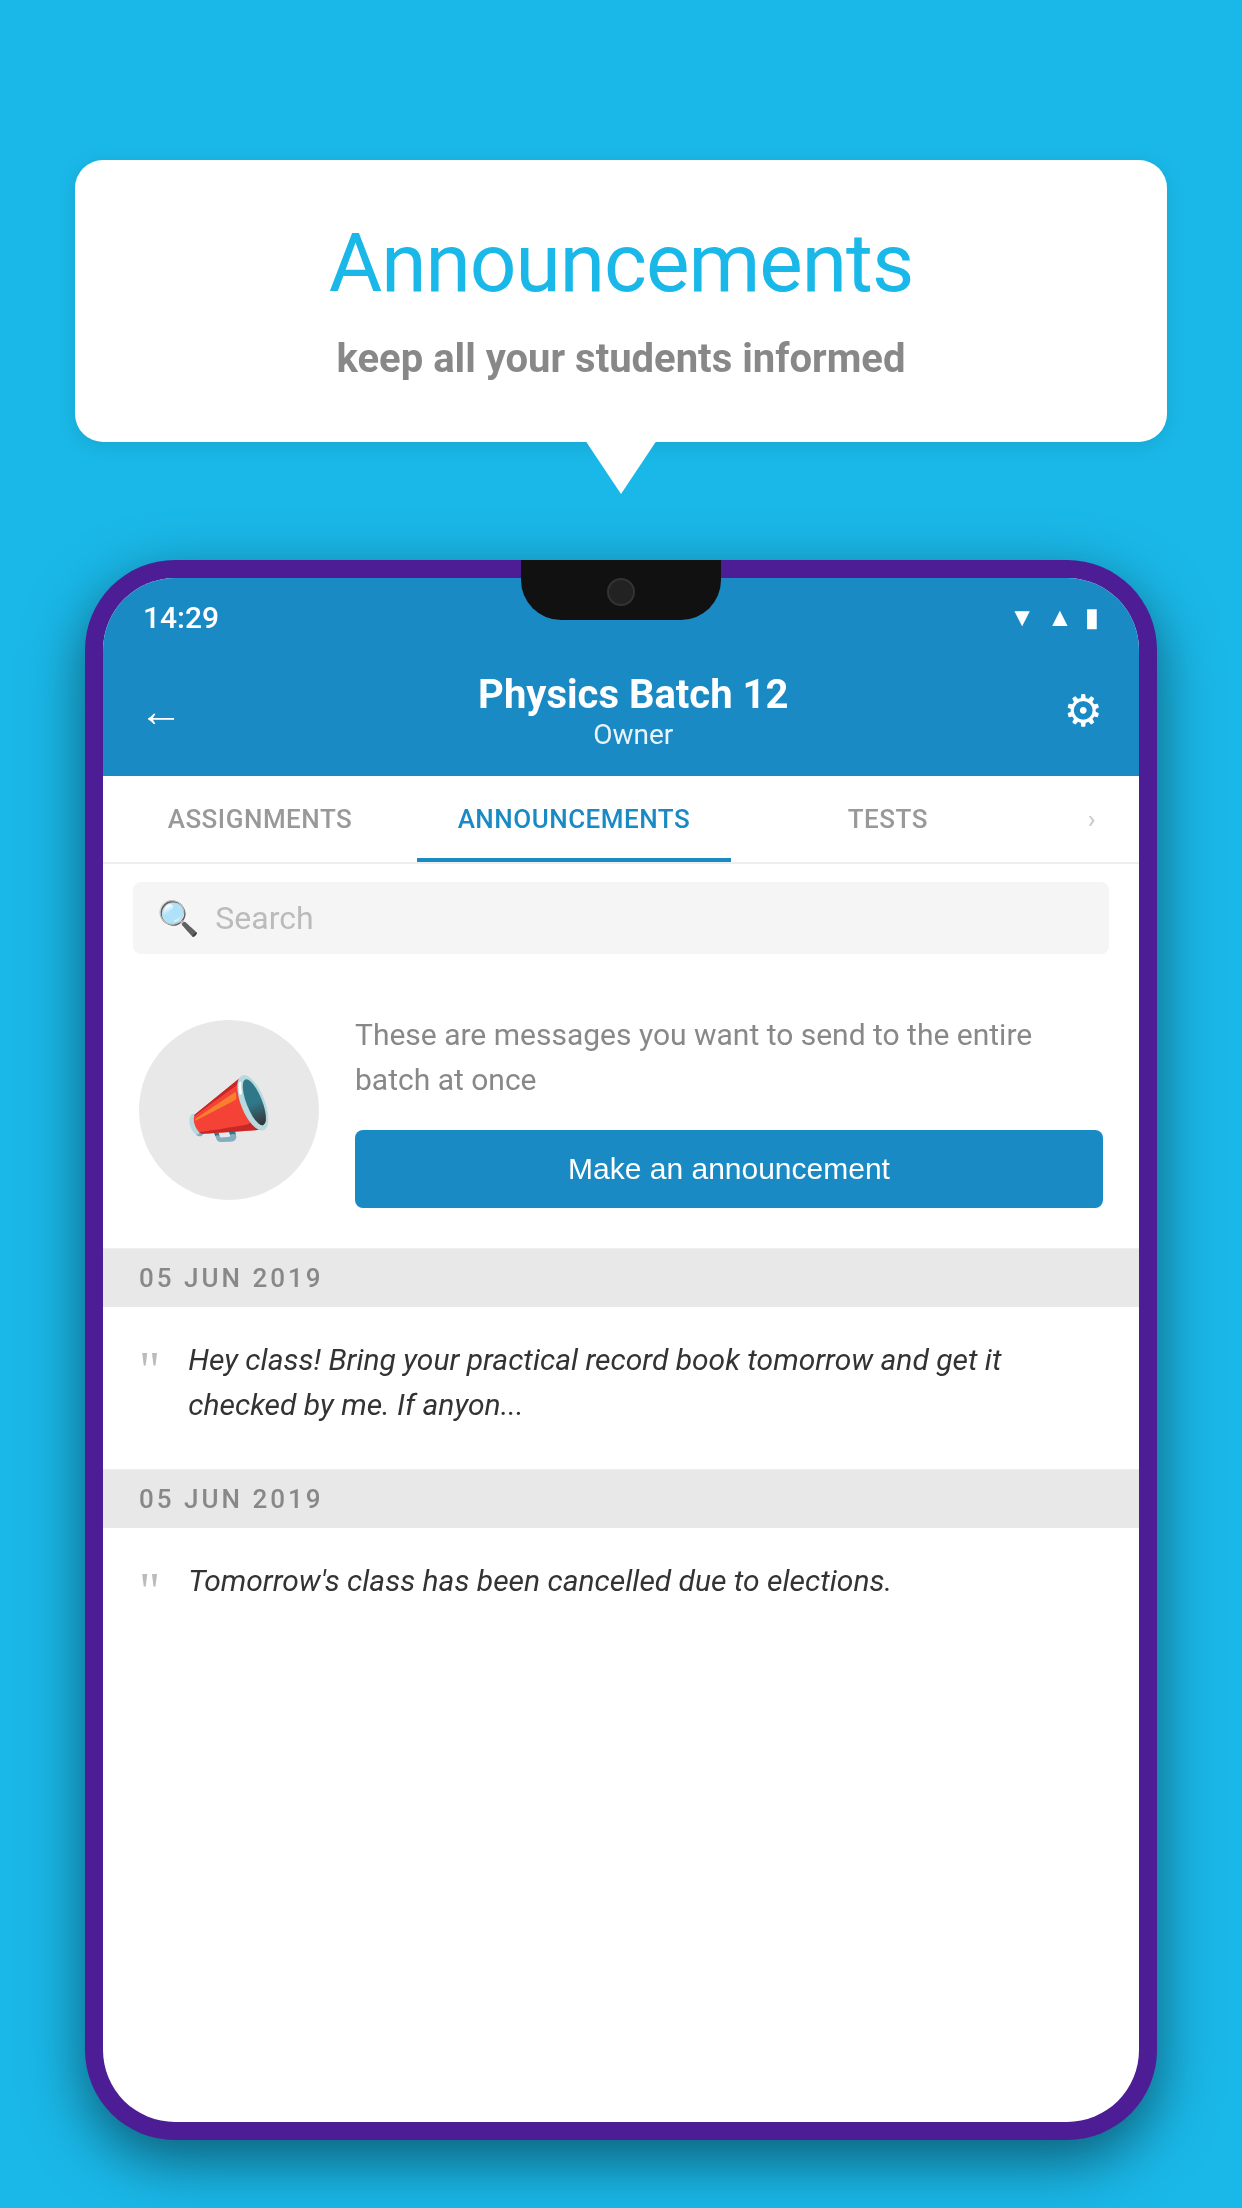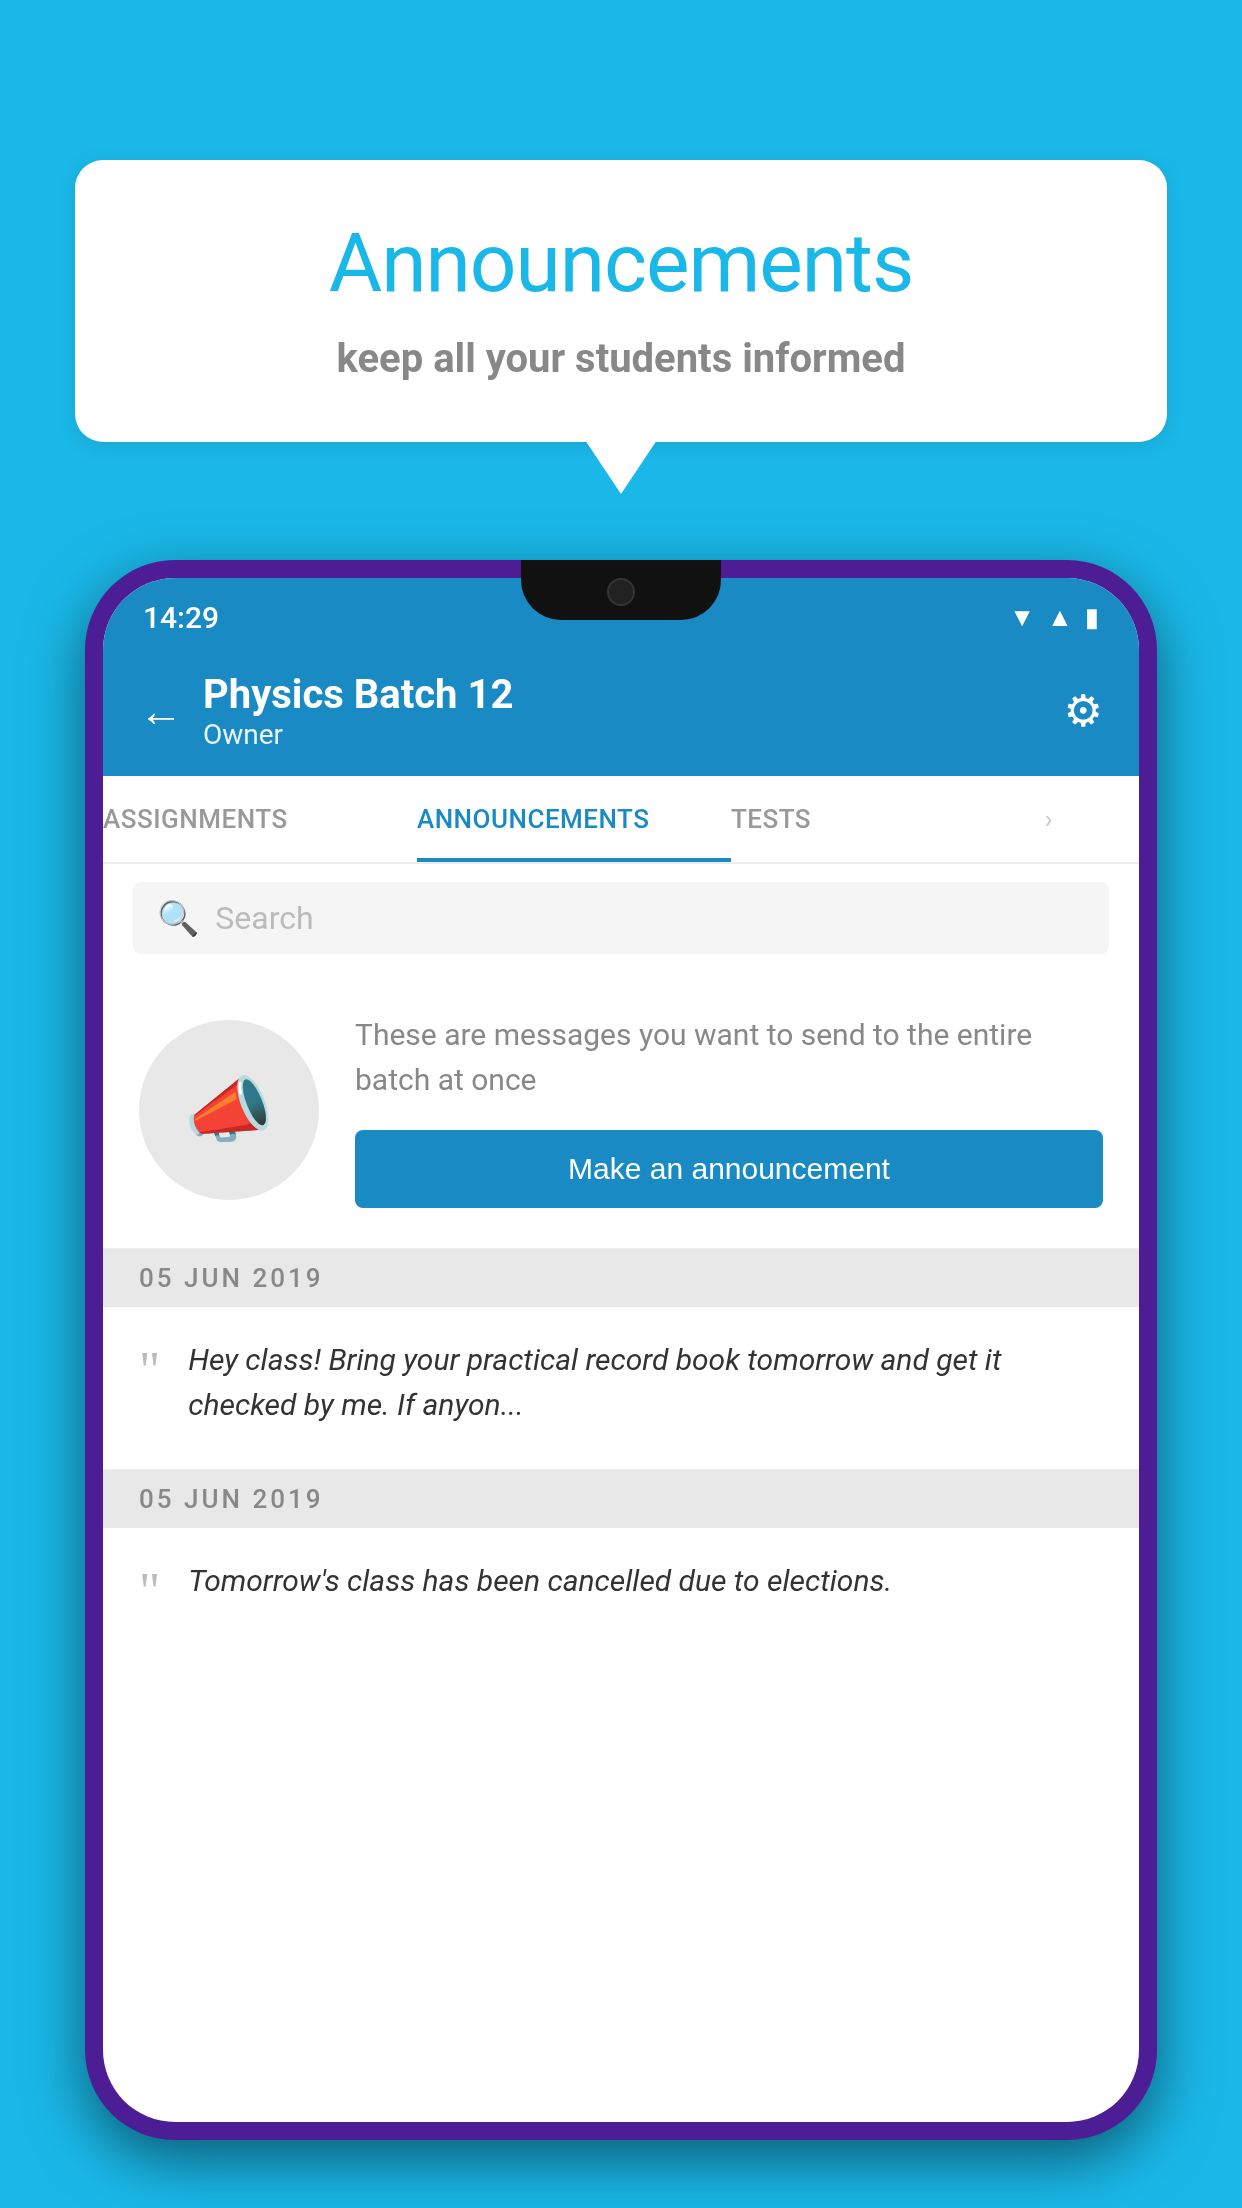--- a/index.html
+++ b/index.html
@@ -153,21 +153,21 @@
 
     .back-arrow {
       color: white;
       font-size: 44px;
       cursor: pointer;
       margin-right: 20px;
     }
 
     .app-bar-title-container {
       flex: 1;
-      text-align: left;
+      text-align: center;
     }
 
     .app-bar-title {
       color: white;
       font-size: 40px;
       font-weight: 700;
     }
 
     .app-bar-subtitle {
       color: rgba(255,255,255,0.9);
@@ -187,20 +187,21 @@
       display: flex;
       border-bottom: 2px solid #eee;
       height: 88px;
       align-items: stretch;
     }
 
     .tab {
       flex: 1;
       display: flex;
       align-items: center;
+      justify-content: center;
       font-size: 26px;
       font-weight: 500;
       color: #999;
       cursor: pointer;
       letter-spacing: 0.5px;
       position: relative;
     }
 
     .tab.active {
       color: #1a8ac4;

